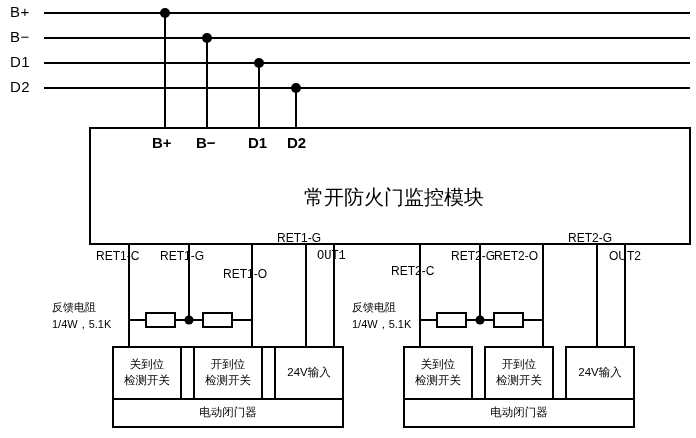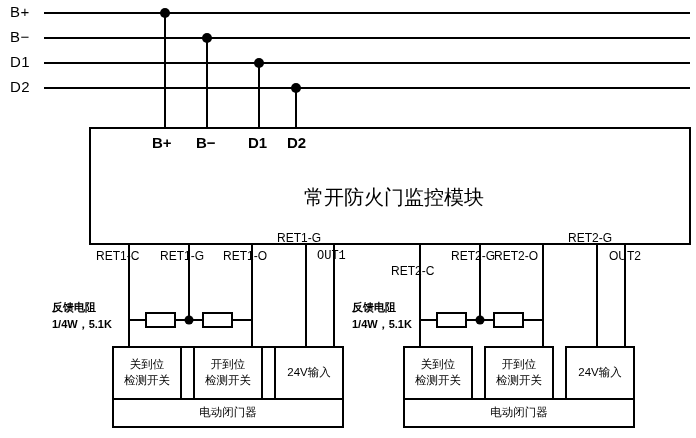--- a/index.html
+++ b/index.html
@@ -47,21 +47,20 @@
     color: #000;
     line-height: 1.35;
     box-sizing: border-box;
   }
   .res-text {
     position: absolute;
     font-size: 11px;
     color: #000;
     text-align: left;
     line-height: 1.5;
-    font-weight: bold;
   }
   svg {
     position: absolute;
     left: 0;
     top: 0;
   }
 </style>
 </head>
 <body>
 
@@ -170,21 +169,21 @@
 
   <div class="lbl pin-label" style="left:152px; top:135px;">B+</div>
   <div class="lbl pin-label" style="left:196px; top:135px;">B−</div>
   <div class="lbl pin-label" style="left:248px; top:135px;">D1</div>
   <div class="lbl pin-label" style="left:287px; top:135px;">D2</div>
 
   <div class="lbl module-title" style="left:0; top:187px; width:696px; text-align:center;">常开防火门监控模块</div>
 
   <div class="lbl term-label" style="left:96px; top:250px;">RET1-C</div>
   <div class="lbl term-label" style="left:160px; top:250px;">RET1-G</div>
-  <div class="lbl term-label" style="left:223px; top:250px;">RET1-O</div>
+  <div class="lbl term-label" style="left:223px; top:268px;">RET1-O</div>
   <div class="lbl term-label" style="left:277px; top:232px;">RET1-G</div>
   <div class="lbl term-label" style="left:317px; top:250px;font-family:Liberation Mono, monospace;">OUT1</div>
 
   <div class="lbl term-label" style="left:391px; top:265px;">RET2-C</div>
   <div class="lbl term-label" style="left:451px; top:250px;">RET2-G</div>
   <div class="lbl term-label" style="left:494px; top:250px;">RET2-O</div>
   <div class="lbl term-label" style="left:568px; top:232px;">RET2-G</div>
   <div class="lbl term-label" style="left:609px; top:250px;">OUT2</div>
 
   <div class="res-text" style="left:52px; top:299px;">

